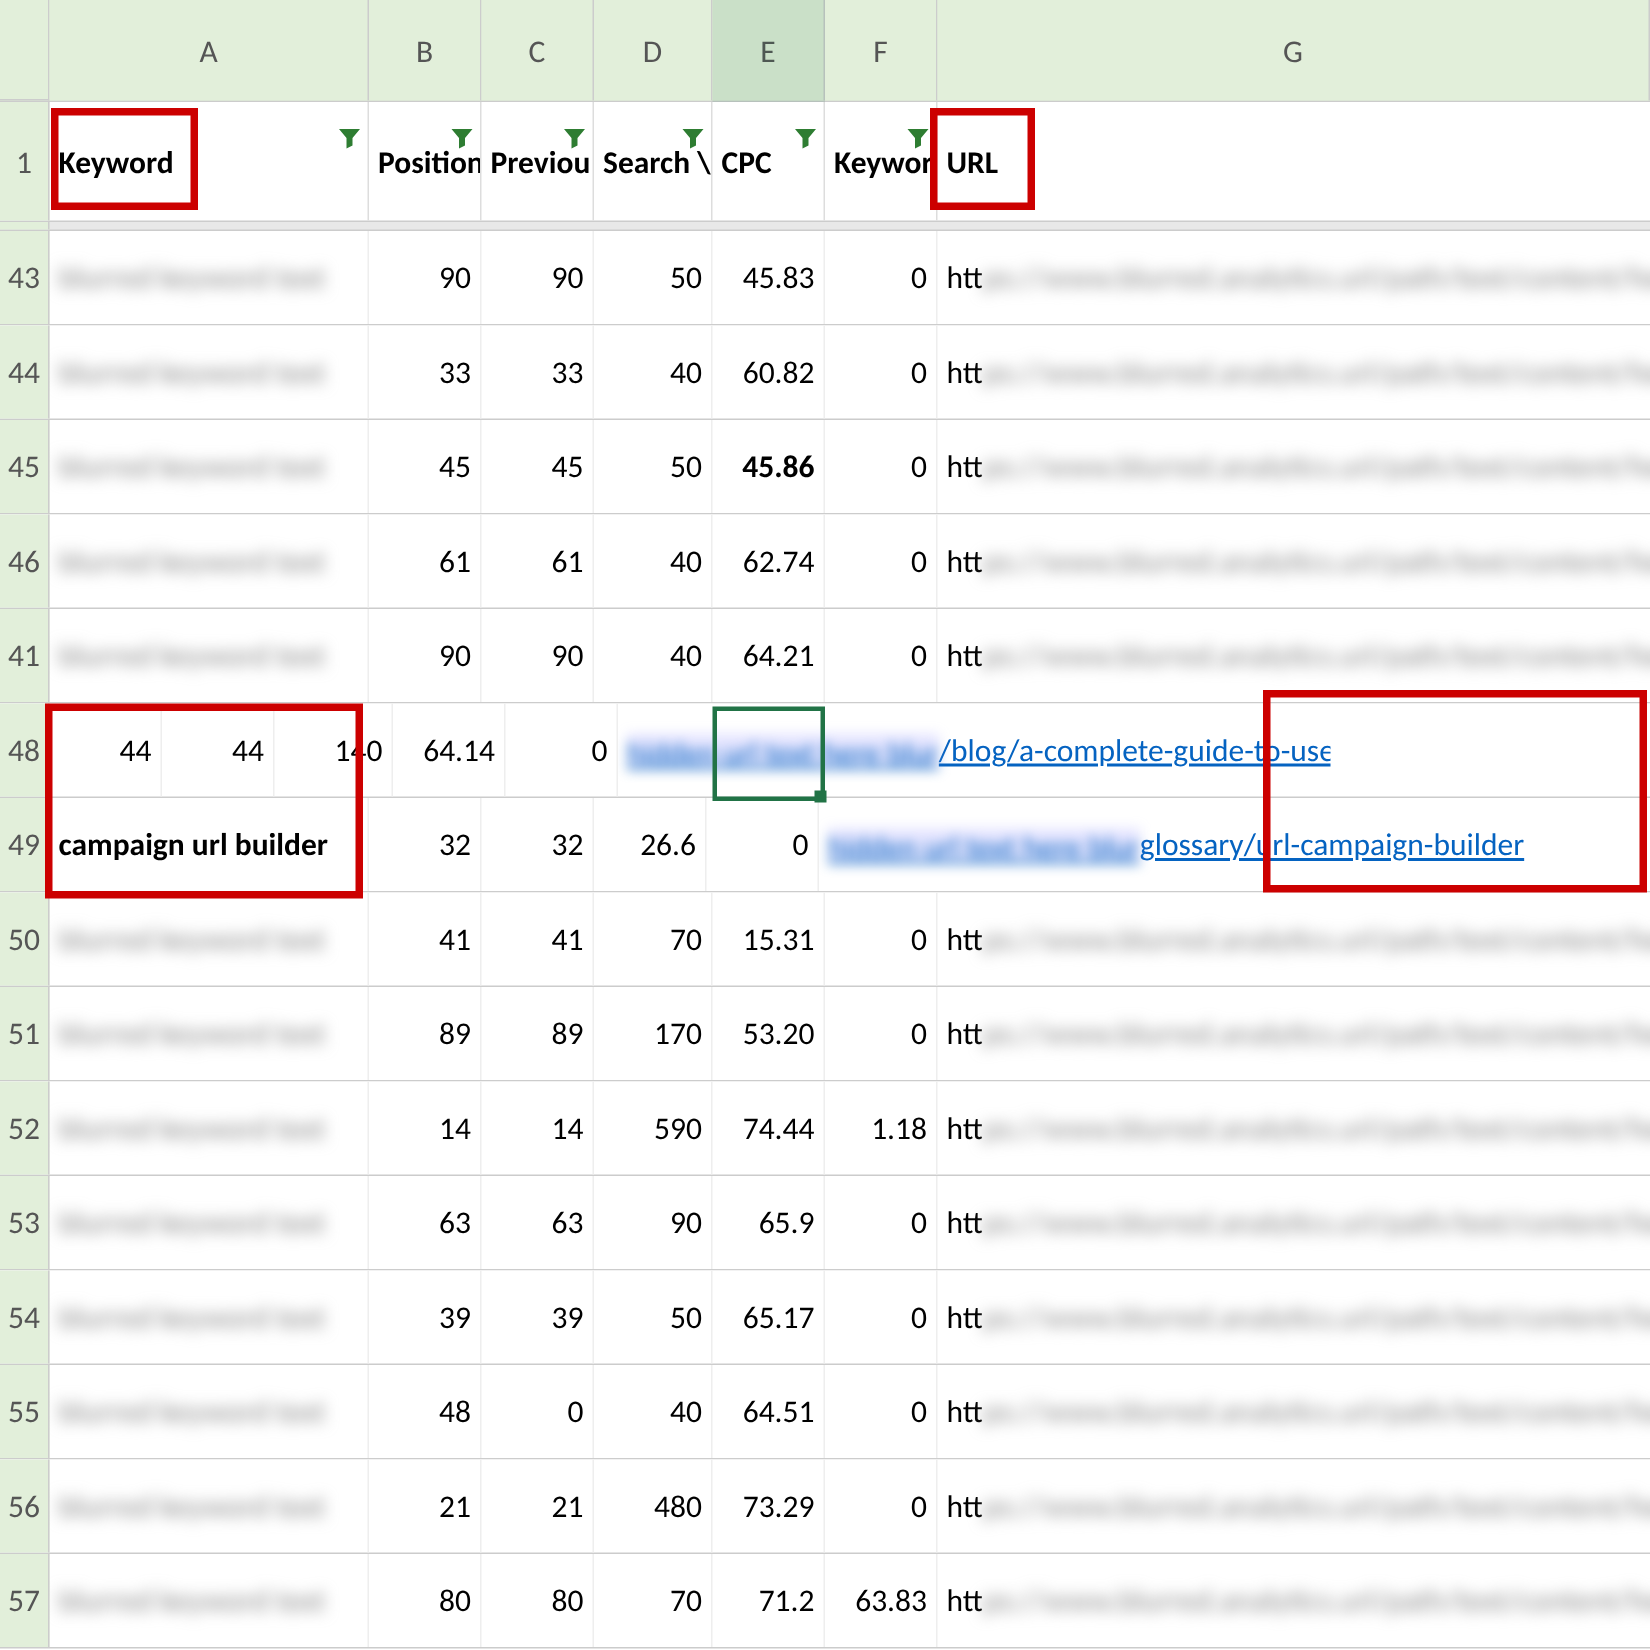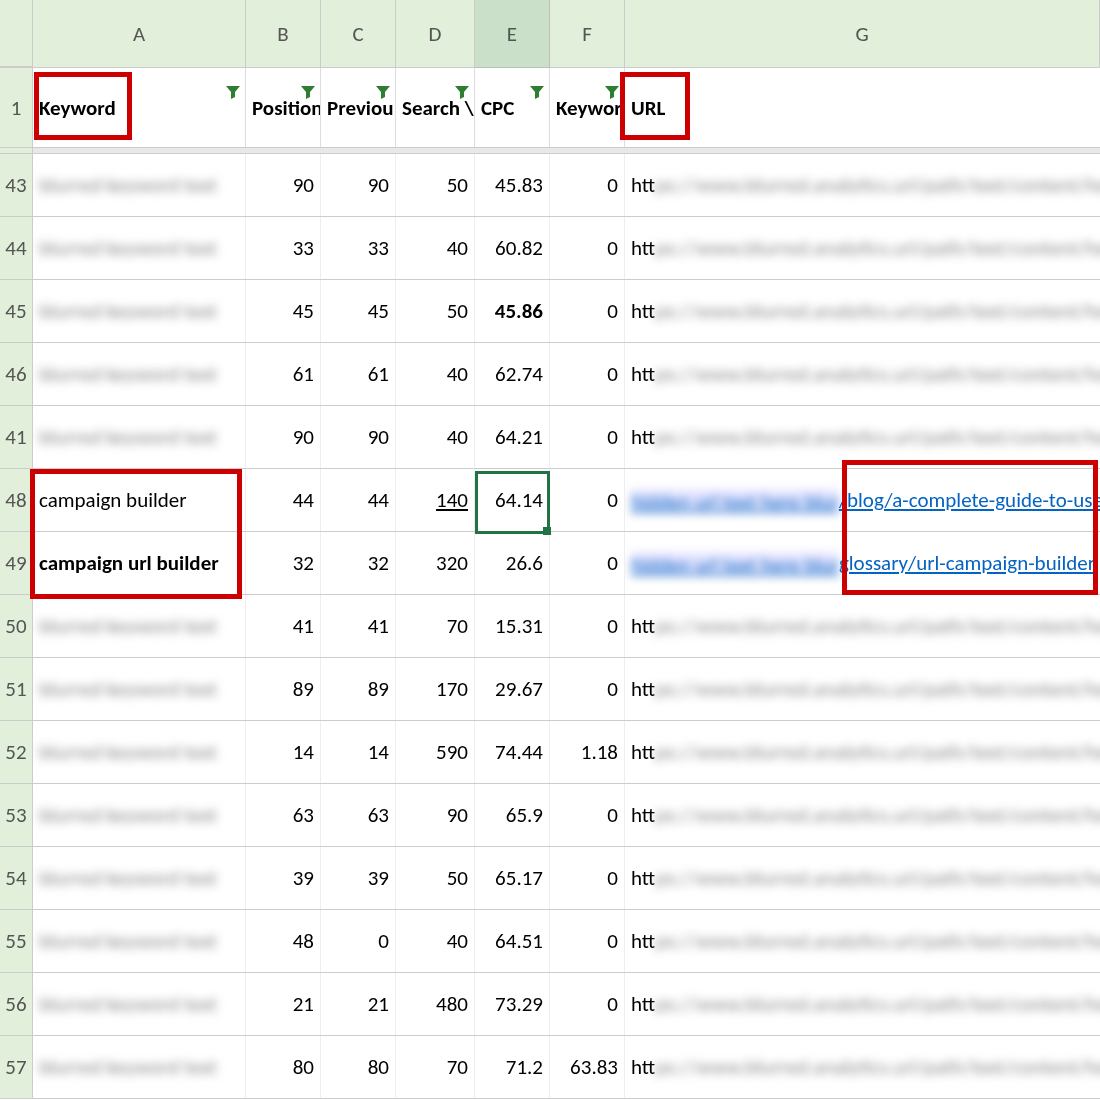--- a/index.html
+++ b/index.html
@@ -280,37 +280,35 @@
         <div class="cell num" style="width: 75px;">64.21</div>
         <div class="cell num" style="width: 75px;">0</div>
         <div class="cell" style="width: 475px; border-right: none;">
           <span style="color:#000">htt</span>
           <span class="blur-text">ps://www.blurred.analytics.url/path/text/content/here/long</span>
           <span style="color:#000"></span>
         </div>
       </div>
       <div class="data-row">
         <div class="rownum">48</div>
-        <div class="cell" style="width: 213px;">campaign builder</div>
         <div class="cell num" style="width: 75px;">44</div>
         <div class="cell num" style="width: 75px;">44</div>
-        <div class="cell num" style="width: 79px; text-decoration: underline;">140</div>
+        <div class="cell num" style="width: 79px;">140</div>
         <div class="cell num" style="width: 75px;">64.14</div>
         <div class="cell num" style="width: 75px;">0</div>
         <div class="cell" style="width: 475px; border-right: none;">
           <span class="link" style="display:inline-block;width:210px;height:22px;">hidden url text here blur</span>
           <span class="link-clear">/blog/a-complete-guide-to-use-campaig</span>
         </div>
       </div>
       <div class="data-row">
         <div class="rownum">49</div>
         <div class="cell" style="width: 213px; font-weight: bold;">campaign url builder</div>
         <div class="cell num" style="width: 75px;">32</div>
         <div class="cell num" style="width: 75px;">32</div>
-        <div class="cell num" style="width: 79px;">320</div>
         <div class="cell num" style="width: 75px;">26.6</div>
         <div class="cell num" style="width: 75px;">0</div>
         <div class="cell" style="width: 475px; border-right: none;">
           <span class="link" style="display:inline-block;width:210px;height:22px;">hidden url text here blur</span>
           <span class="link-clear">glossary/url-campaign-builder</span>
         </div>
       </div>
       <div class="data-row">
         <div class="rownum">50</div>
         <div class="cell" style="width: 213px;">
@@ -327,21 +325,21 @@
         </div>
       </div>
       <div class="data-row">
         <div class="rownum">51</div>
         <div class="cell" style="width: 213px;">
           <span class="blur-text">blurred keyword text</span>
         </div>
         <div class="cell num" style="width: 75px;">89</div>
         <div class="cell num" style="width: 75px;">89</div>
         <div class="cell num" style="width: 79px;">170</div>
-        <div class="cell num" style="width: 75px;">29.67</div>
+        <div class="cell num" style="width: 75px;">53.20</div>
         <div class="cell num" style="width: 75px;">0</div>
         <div class="cell" style="width: 475px; border-right: none;">
           <span style="color:#000">htt</span>
           <span class="blur-text">ps://www.blurred.analytics.url/path/text/content/here/long</span>
           <span style="color:#000"></span>
         </div>
       </div>
       <div class="data-row">
         <div class="rownum">52</div>
         <div class="cell" style="width: 213px;">

